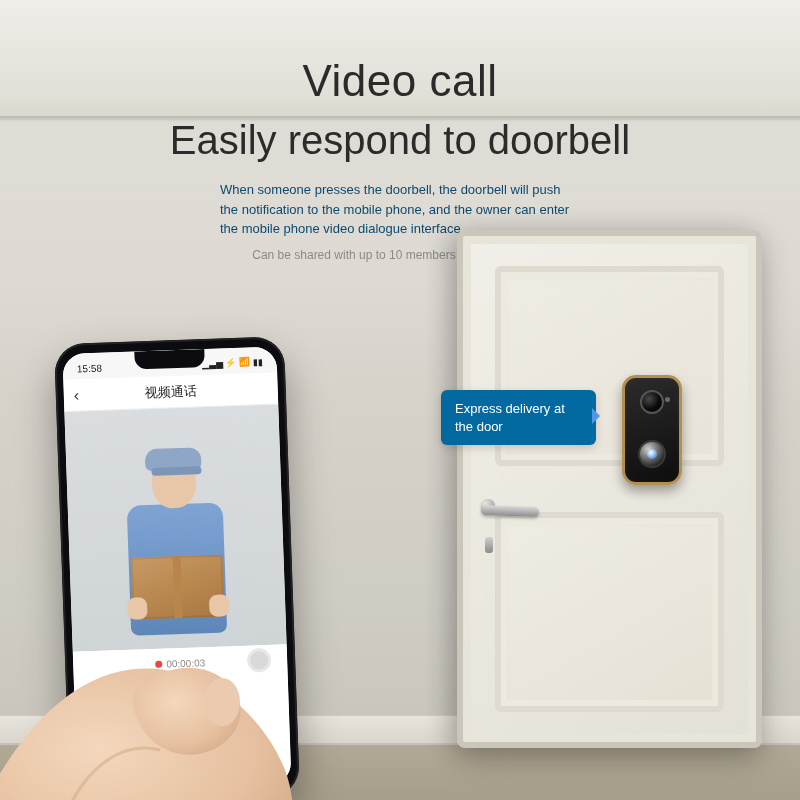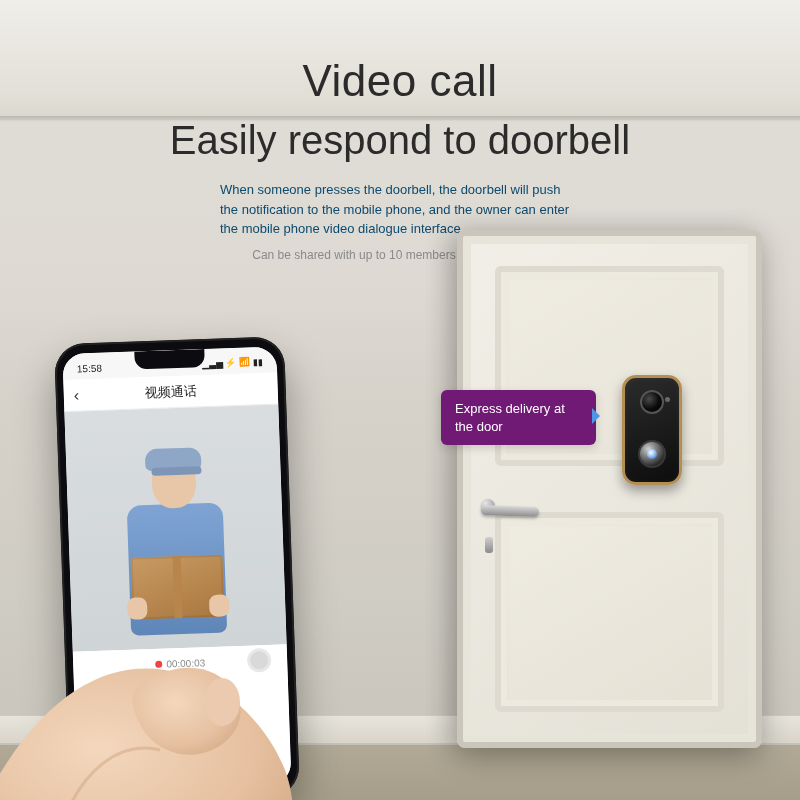--- a/index.html
+++ b/index.html
@@ -189,21 +189,21 @@
   .doorbell .btn::after {
     content:""; position:absolute; inset:7px; border-radius:50%;
     background: radial-gradient(circle at 40% 35%, #fff, #9cc8ff 40%, #2c5e9a 100%);
   }
 
   
   .bubble {
     position: absolute;
     top: 390px;
     right: 204px;
-    background: #701a75;
+    background: #0369a1;
     color: #fff;
     font-size: 13px;
     line-height: 1.35;
     padding: 10px 14px;
     width: 155px;
     border-radius: 6px;
     box-shadow: 0 3px 8px rgba(0,0,0,0.15);
   }
   .bubble::after {
     content: "";

